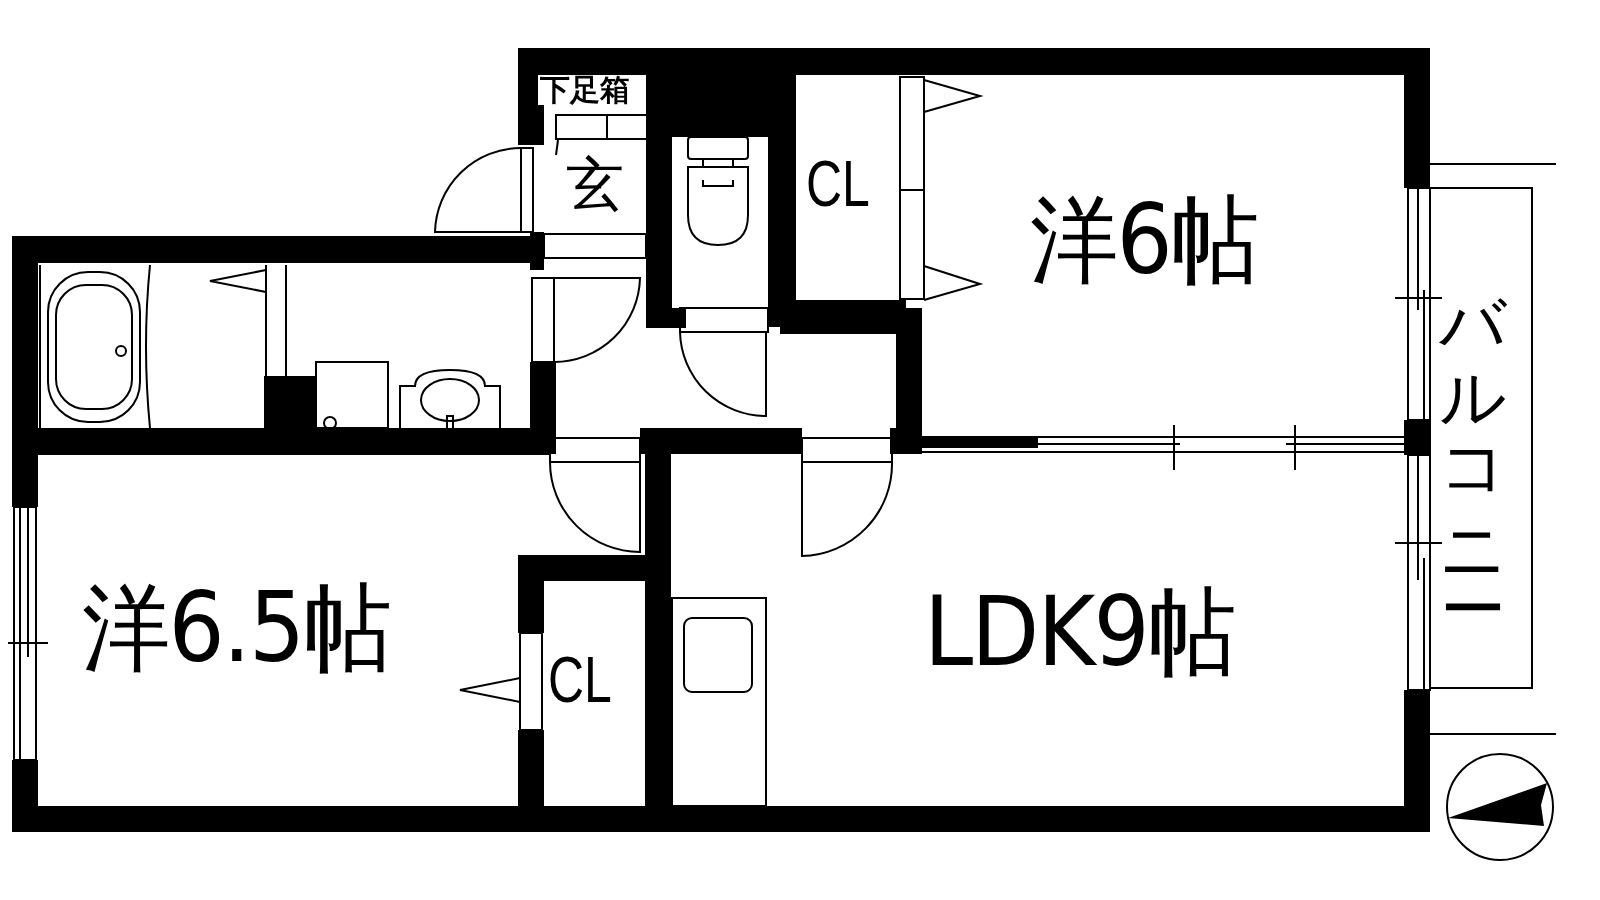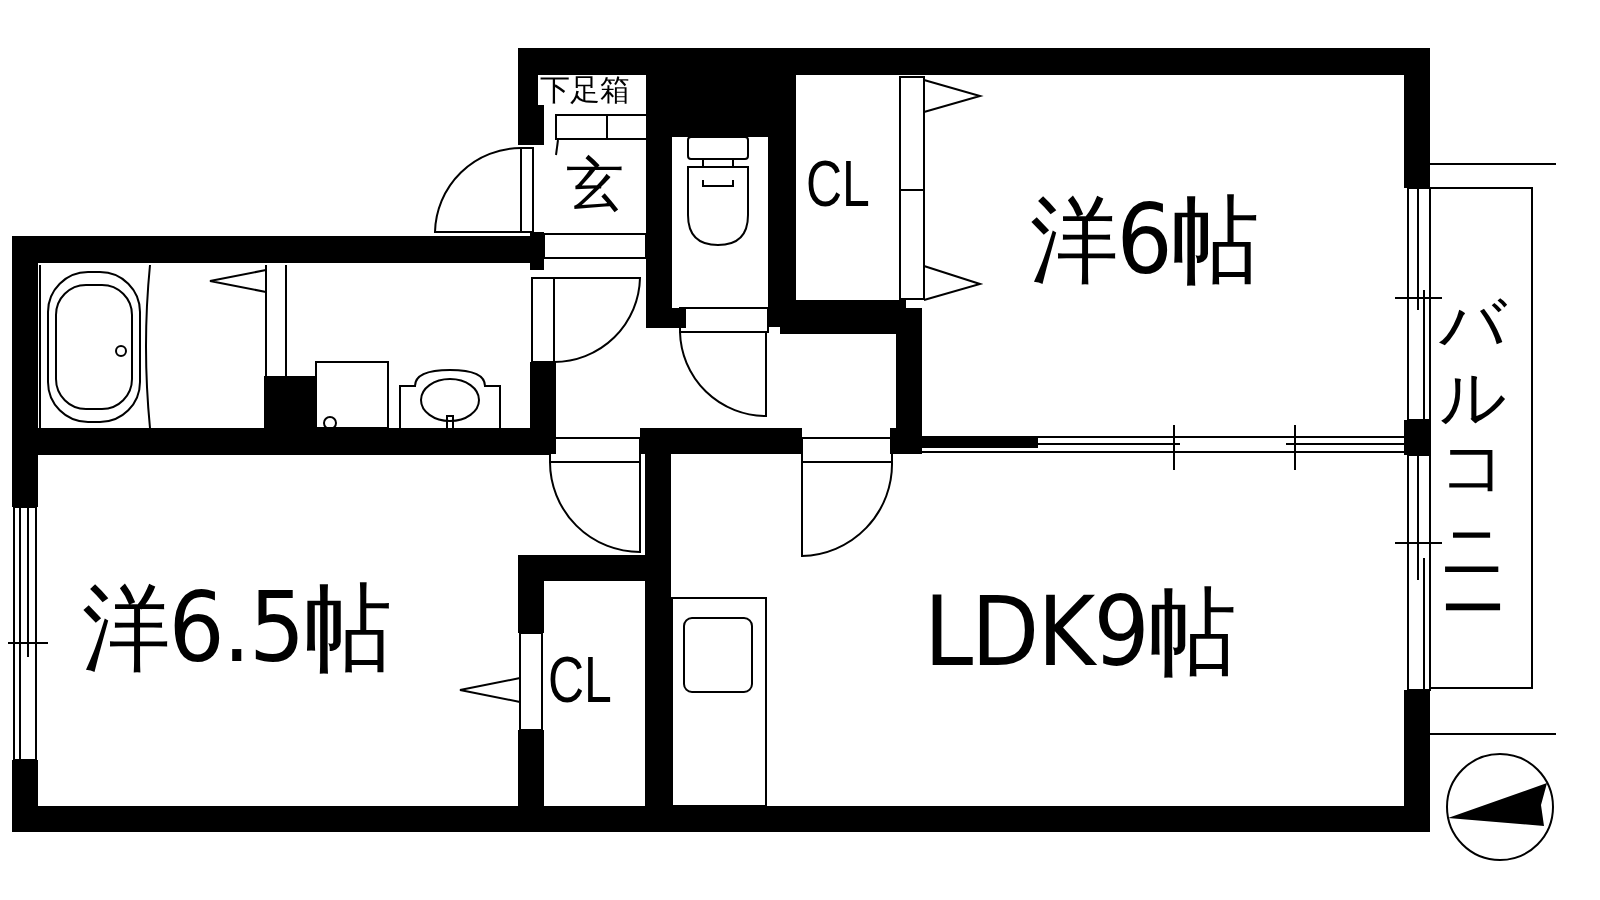--- a/index.html
+++ b/index.html
@@ -174,20 +174,20 @@
     <rect class="ln" x="672" y="598" width="94" height="208"></rect>
     <rect class="ln" x="684" y="618" width="68" height="74" rx="8"></rect>
   </g>
 
   <g>
     <circle class="ln" cx="1500" cy="807" r="53"></circle>
     <path d="M1448 818 L1547 783 L1541 805 L1544 826 Z" fill="#000"></path>
   </g>
 </svg>
 
-<div class="lbl small-lbl" style="left:538px;top:75px;">下足箱</div>
+<div class="lbl small-lbl" style="left:538px;top:75px;font-weight:bold;">下足箱</div>
 <div class="lbl kanji-mid" style="left:566px;top:155px;">玄</div>
 <div class="lbl room-cl" style="left:806px;top:152px;">CL</div>
 <div class="lbl room-big" style="left:1030px;top:192px;">洋6帖</div>
 <div class="lbl room-big" style="left:82px;top:580px;">洋6.5帖</div>
 <div class="lbl room-cl" style="left:548px;top:648px;">CL</div>
 <div class="lbl room-big" style="left:924px;top:584px;">LDK9帖</div>
 <div class="lbl balcony-lbl" style="left:1440px;top:250px;">バルコニー</div>
 
 </body></html>

